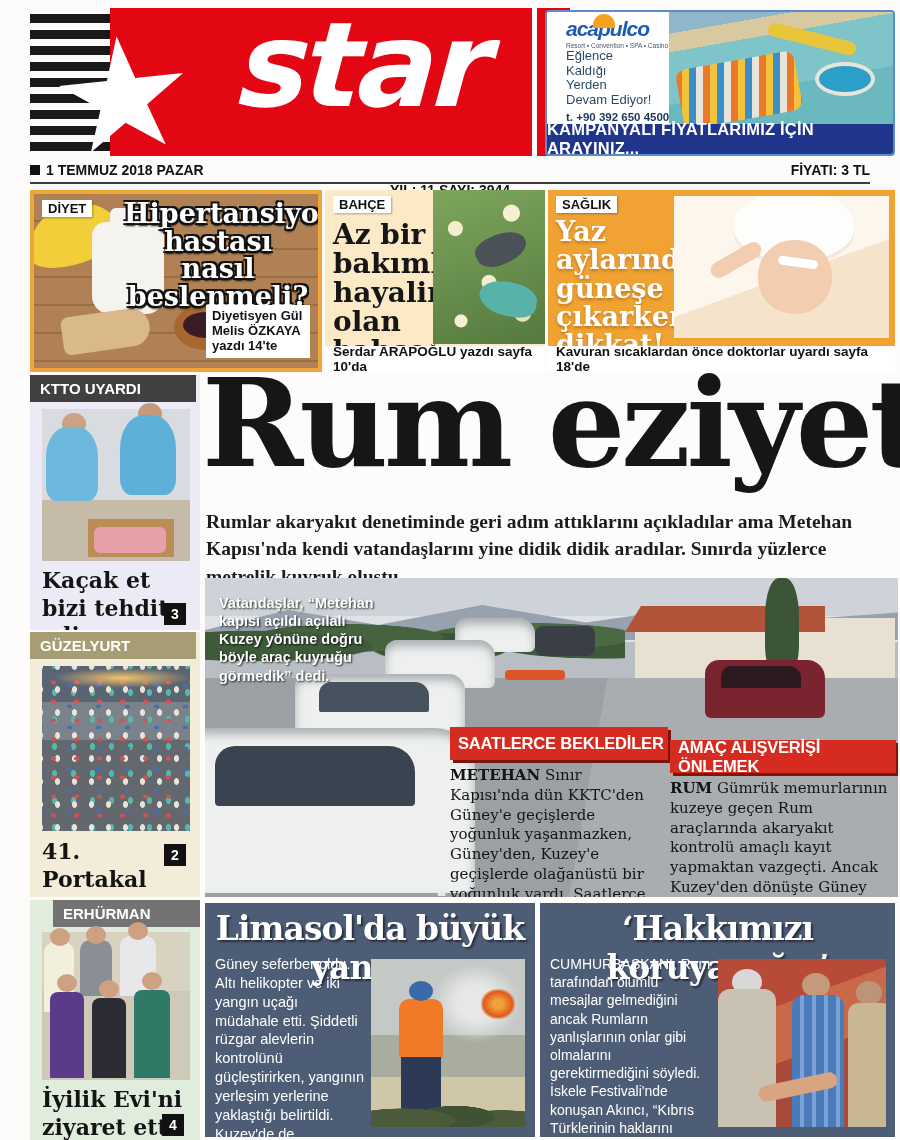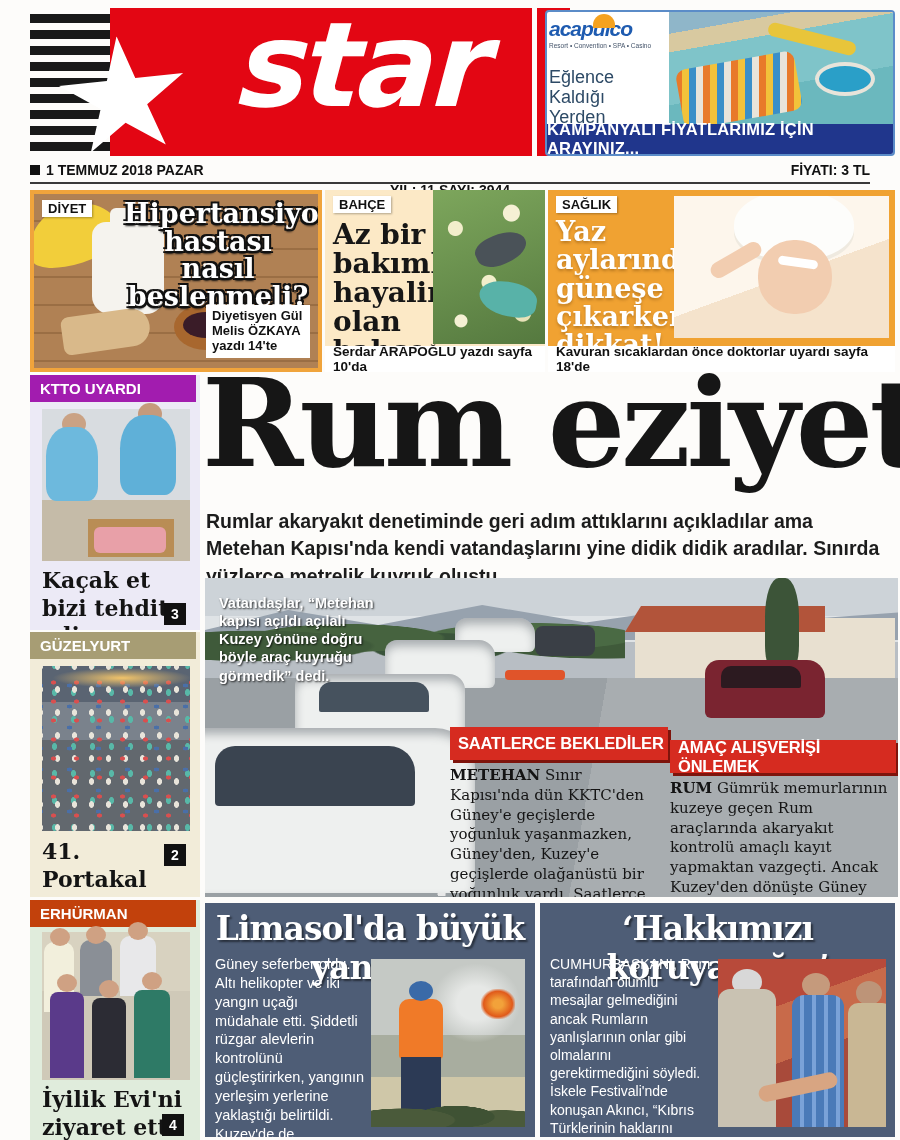--- a/index.html
+++ b/index.html
@@ -29,26 +29,26 @@
     border-bottom:2px solid #3a3a3a; display:flex; align-items:center;
     font-weight:bold; font-size:14px; color:#111; }
   .datebar .d-left { flex:1; display:flex; align-items:center; gap:6px; }
   .datebar .d-mid { flex:1; text-align:center;margin-top:40px; }
   .datebar .d-right { flex:1; text-align:right; }
   .sq { display:inline-block; width:10px; height:10px; background:#111; }
 
   
   .ad { position:absolute; left:545px; top:10px; width:350px; height:146px;
     border:2px solid #5b8cc8; border-radius:4px; background:#fff; overflow:hidden; }
-  .ad-left { position:absolute; left:0; top:0; width:142px; height:116px; padding:5px 2px; }
+  .ad-left { position:absolute; left:0; top:0; width:142px; height:116px; padding:5px 19px; }
   .ad-brand { color:#1e5bb0; font-weight:bold; font-style:italic; font-size:21px; letter-spacing:-1px; }
   .ad-sun { position:absolute; left:46px; top:2px; width:22px; height:14px; background:#f5a21f;
     border-radius:11px 11px 0 0; }
   .ad-brand-sub { font-size:6.5px; color:#44546a; margin-top:1px; }
-  .ad-lines { margin-top:18px; color:#2d4a66; font-size:18px; line-height:1.12; }
+  .ad-lines { margin-top:0; color:#2d4a66; font-size:13px; line-height:1.12; }
   .ad-phone { margin-top:4px; font-weight:bold; font-size:11.5px; color:#1a3a5c; }
   .ad-loc { font-weight:bold; font-size:11.5px; color:#1a3a5c; }
   .ad-photo { position:absolute; left:122px; top:0; width:224px; height:116px;
     background:linear-gradient(170deg,#8fb6c9 0 14%, #d8c9a0 14% 26%, #7fc4c9 26% 60%, #6bb8be 60% 100%); }
   .ad-photo .slide1 { position:absolute; left:10px; top:48px; width:120px; height:60px;
     background:repeating-linear-gradient(100deg,#e87a2a 0 7px,#f2c23a 7px 14px,#3a8fc8 14px 21px,#e8e4da 21px 28px);
     transform:rotate(-10deg); border-radius:10px; }
   .ad-photo .pool { position:absolute; right:18px; top:50px; width:60px; height:34px;
     background:#2a9fc8; border-radius:50%; border:4px solid #e8e4da; }
   .ad-photo .slide2 { position:absolute; right:36px; top:20px; width:90px; height:14px;
@@ -112,25 +112,25 @@
   .t-saglik .cream { position:absolute; left:104px; top:62px; width:40px; height:9px;
     background:#fff; border-radius:5px; transform:rotate(8deg); }
   .t-saglik .arm { position:absolute; left:34px; top:56px; width:56px; height:16px;
     background:#f2cdb0; border-radius:8px; transform:rotate(-30deg); }
 
   
   .side { position:absolute; left:30px; width:170px; overflow:hidden; }
   .side-banner { position:relative; height:27px; color:#fff; font-weight:bold; font-size:15px;
     display:flex; align-items:center; padding-left:10px; width:166px; }
   .s-ktto { top:375px; height:255px; background:#eceaf6; }
-  .s-ktto .side-banner { background:#a21caf; }
+  .s-ktto .side-banner { background:#404040; }
   .s-guzel { top:632px; height:265px; background:#f2ecd9; }
   .s-guzel .side-banner { background:#a79d74; }
   .s-erhur { top:900px; height:240px; background:#e0ecdc; }
-  .s-erhur .side-banner { background:#c2410c; }
+  .s-erhur .side-banner { background:#737373;margin-left:23px; }
   .side-photo { position:absolute; left:12px; right:10px; }
   .s-ktto .side-photo { top:34px; height:152px; background:linear-gradient(to bottom,#d8dce0 0 60%, #c5bba8 60% 100%); }
   .s-ktto .man1 { position:absolute; left:4px; top:18px; width:52px; height:74px; background:#6db9dd; border-radius:40% 40% 20% 20%; }
   .s-ktto .man2 { position:absolute; right:14px; top:6px; width:56px; height:80px; background:#5fb0d8; border-radius:42% 42% 20% 20%; }
   .s-ktto .head1 { position:absolute; left:20px; top:4px; width:24px; height:22px; background:#caa284; border-radius:50%; }
   .s-ktto .head2 { position:absolute; right:28px; top:-6px; width:24px; height:22px; background:#c59a7c; border-radius:50%; }
   .s-ktto .meatbox { position:absolute; left:46px; bottom:4px; width:86px; height:38px; background:#b98d55; }
   .s-ktto .meat { position:absolute; left:52px; bottom:8px; width:72px; height:26px; background:#e8a0a8; border-radius:6px; }
   .s-ktto .side-title { top:192px; }
   .side-title { position:absolute; left:12px; font-family:"DejaVu Serif", serif; font-weight:bold;
@@ -160,21 +160,21 @@
   .s-erhur .k3 { position:absolute; left:92px; top:58px; width:36px; height:88px; background:#2e7a66; border-radius:8px 8px 0 0; }
   .s-erhur .hd { position:absolute; width:20px; height:18px; background:#cfa183; border-radius:50%; }
   .s-erhur .side-title { top:186px; }
   .s-erhur .badge { right:16px; top:214px; }
 
   
   .lead-headline { position:absolute; left:202px; top:362px; width:696px;
     font-family:"DejaVu Serif", serif; font-weight:bold; font-size:122px; line-height:1.0;
     letter-spacing:-4px; color:#161616; white-space:nowrap; }
   .lead-sub { position:absolute; left:206px; top:508px; width:690px;
-    font-family:Liberation Sans, sans-serif; font-weight:bold; font-size:19.5px; line-height:1.4; color:#1c1c1c; }
+    font-family:Liberation Serif, serif; font-weight:bold; font-size:19.5px; line-height:1.4; color:#1c1c1c; }
   .watermark { position:absolute; left:140px; top:496px; width:640px;
     font-weight:bold; font-size:78px; letter-spacing:2px; color:rgba(240,95,105,.5);
     white-space:nowrap; z-index:40; pointer-events:none; font-family:"Liberation Sans", sans-serif; }
 
   
   .main-photo { position:absolute; left:205px; top:578px; width:693px; height:319px; overflow:hidden;
     background:linear-gradient(to bottom,#cdd3d8 0 12%, #dfe3e6 12% 20%, #b8bec4 20% 100%); }
   .mp-mountains { position:absolute; left:0; top:12px; width:100%; height:50px; background:#97a2ae;
     clip-path:polygon(0 80%, 12% 40%, 25% 70%, 40% 30%, 55% 65%, 70% 35%, 85% 60%, 100% 45%, 100% 100%, 0 100%); }
   .mp-trees { position:absolute; left:0; top:20px; width:420px; height:80px;

